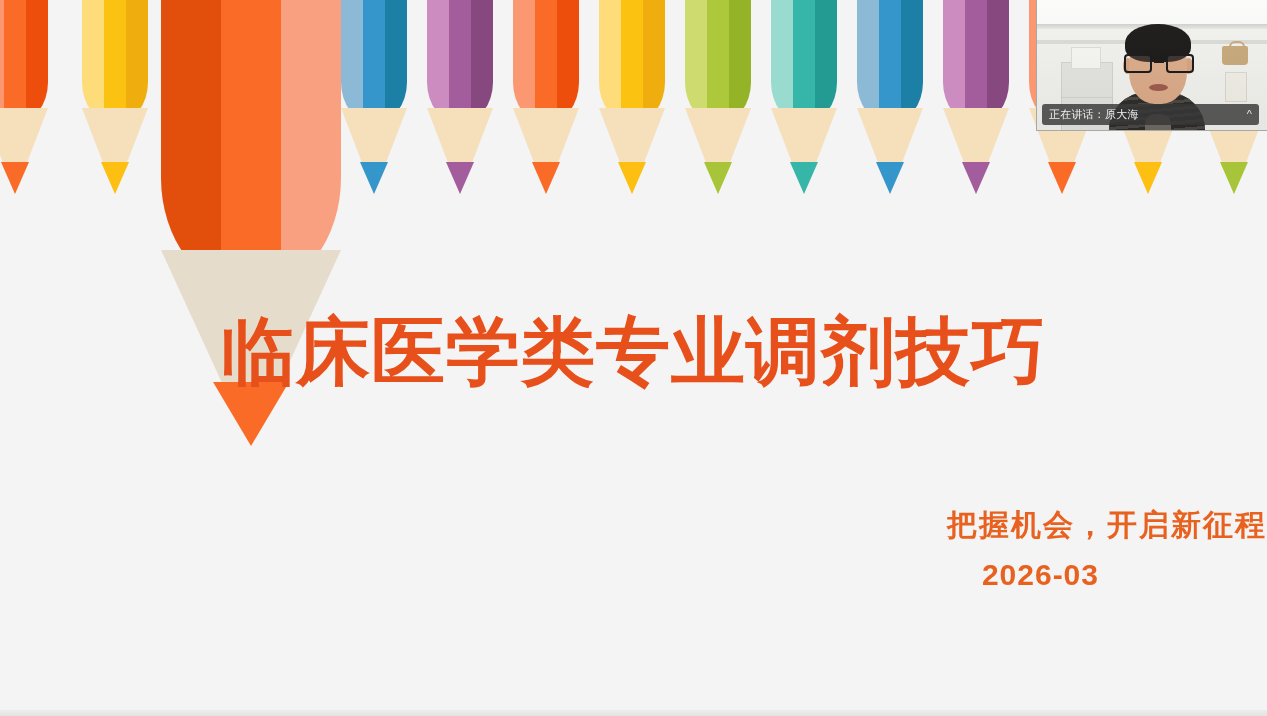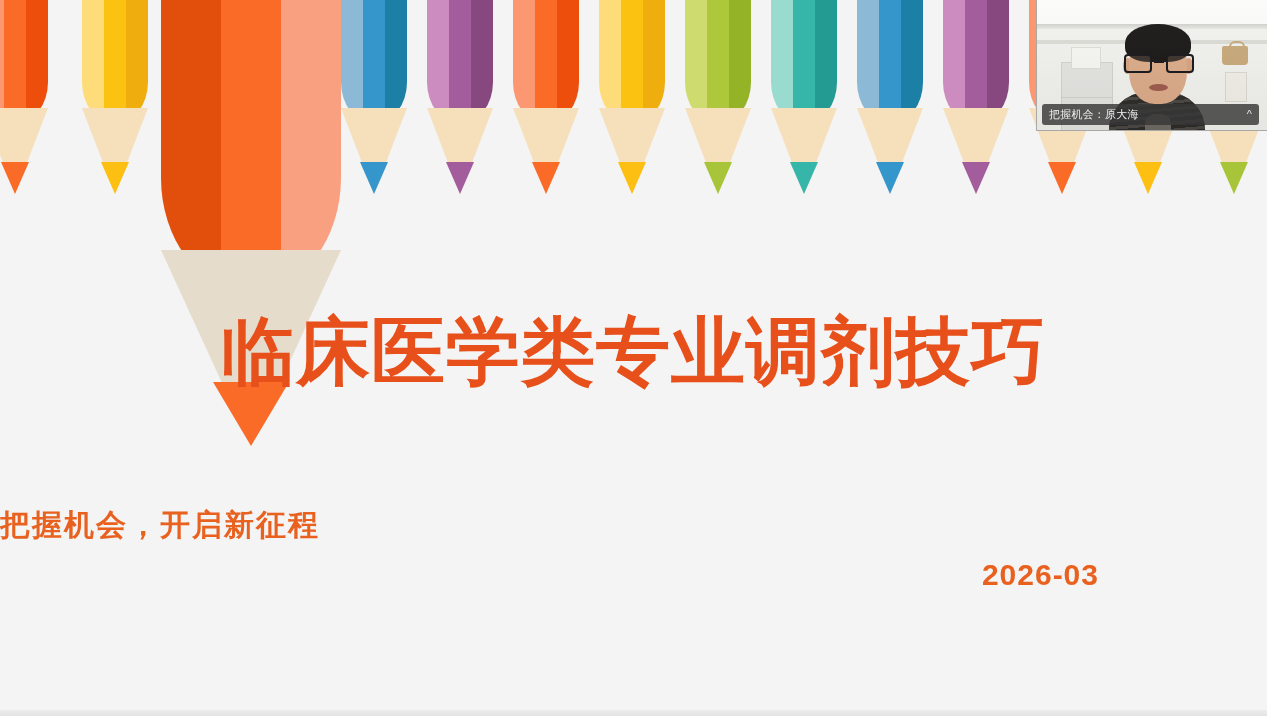--- a/index.html
+++ b/index.html
@@ -60,21 +60,21 @@
     font-weight:bold;
     letter-spacing:1px;
     color:#E8501B;
     line-height:1.05;
     white-space:nowrap;
   }
   #subtitle {
     position:absolute;
     left:0; right:0;
     top:505px;
-    text-align:left;
+    text-align:right;
     font-size:30px;
     font-weight:bold;
     letter-spacing:2px;
     color:#E8611F;
     white-space:nowrap;
   }
   #byline {
     position:absolute;
     right:168px;
     top:556px;
@@ -336,19 +336,19 @@
       <div class="mouth"></div>
       <div class="glasses">
         <span class="lens l"></span>
         <span class="bridge"></span>
         <span class="lens r"></span>
       </div>
       <div class="cam-fade"></div>
     </div>
 
     <div id="speaker-bar" style="background: rgba(55, 55, 55, 0.82);">
-      <span id="speaker-label">把握机会：原大海</span>
+      <span id="speaker-label">正在讲话：原大海</span>
       <span id="speaker-chevron">^</span>
     </div>
   </div>
 
   <div id="bottom-edge"></div>
 </div>
 
 </body></html>

